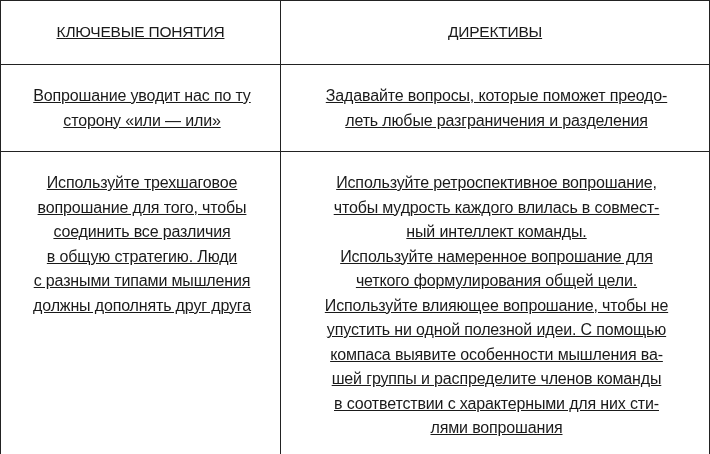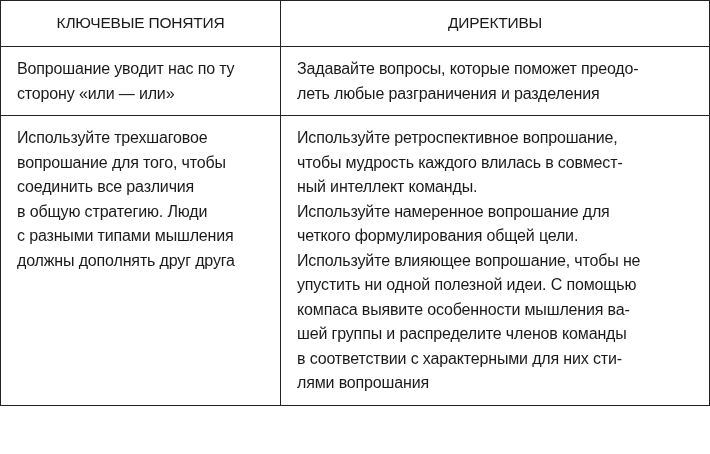--- a/index.html
+++ b/index.html
@@ -4,29 +4,29 @@
   <style>
     html, body { margin: 0; padding: 0; background: #ffffff; }
     body { width: 710px; height: 454px; overflow: hidden; position: relative; }
     table.tbl {
       position: absolute; left: 0; top: 0;
       width: 709px; border-collapse: collapse; table-layout: fixed;
       font-family: "Liberation Sans", sans-serif; color: #1a1a1a;
       font-size: 16px; line-height: 24.5px;
     }
     table.tbl td, table.tbl th {
-      border: 1.5px solid #222; vertical-align: top; padding: 5px;
+      border: 1.5px solid #222; vertical-align: top; padding: 14px; text-decoration: underline;
     }
     col.c1 { width: 280px; }
     col.c2 { width: 429px; }
     th {
       font-weight: normal; text-align: center; height: 35px;
       font-size: 15.5px; letter-spacing: -0.2px; vertical-align: middle !important;
     }
-    td .cell { padding: 5px 8px 4px 11px; white-space: pre-line; letter-spacing: -0.15px; }
+    td .cell { padding: 5px 8px 4px 11px; white-space: pre-line; letter-spacing: -0.15px; text-align: center; }
     tr.r1 td { height: 58px; }
     tr.r2 td { height: 81px; }
     tr.r3 td { height: 274px; }
   </style>
 </head>
 <body>
 
 <table class="tbl">
   <colgroup>
       <col class="c1">

